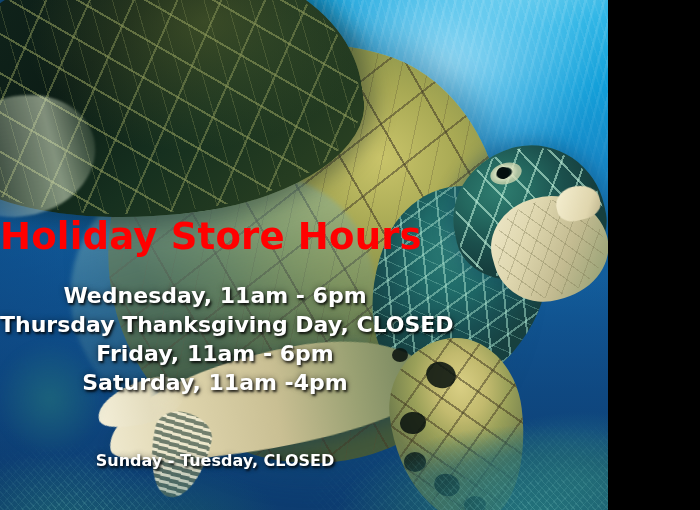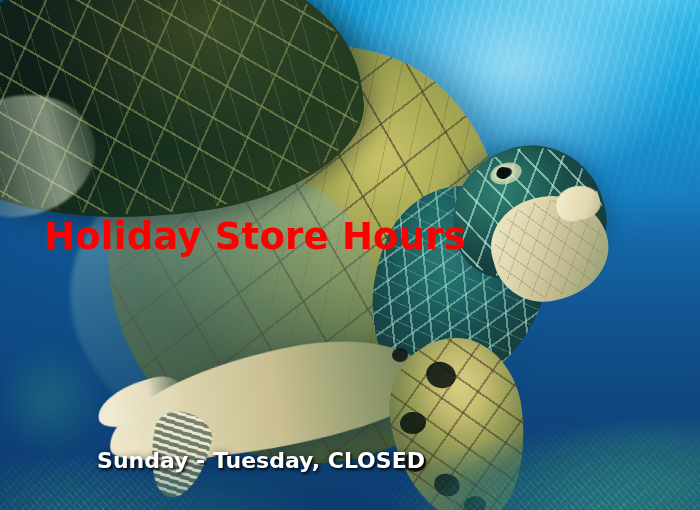--- a/index.html
+++ b/index.html
@@ -3,21 +3,21 @@
 <meta charset="utf-8">
 <title>Holiday Store Hours</title>
 <style>
   html, body {
     margin: 0;
     padding: 0;
     background: #000;
   }
   .poster {
     position: relative;
-    width: 700px;
+    width: 608px;
     height: 510px;
     overflow: hidden;
     font-family: "DejaVu Sans", "Liberation Sans", sans-serif;
     -webkit-font-smoothing: antialiased;
   }
 
   
   .photo { position: absolute; inset: 0; overflow: hidden; }
 
   
@@ -284,21 +284,21 @@
     font-weight: 700;
     line-height: 29px;
     text-shadow: 1.5px 1.5px 2.5px rgba(0,0,0,.80), 0 0 6px rgba(0,0,0,.45);
     white-space: nowrap;
   }
   .closed {
     position: absolute;
     left: 0; right: 178px;
     top: 446px;
     color: #ffffff;
-    font-size: 22px;
+    font-size: 16px;
     font-weight: 700;
     line-height: 29px;
     text-shadow: 1.5px 1.5px 2.5px rgba(0,0,0,.80), 0 0 6px rgba(0,0,0,.45);
     white-space: nowrap;
   }
   .line { display: block; }
 </style>
 </head>
 <body>
 
@@ -336,19 +336,25 @@
 
     <div class="reef-left"></div>
     <div class="reef"></div>
     <div class="grade"></div>
   </div>
 
   <div class="overlay">
 
     <div class="title">Holiday Store Hours</div>
 
+    <div class="hours">
+      <span class="line">Wednesday, 11am - 6pm</span>
+      <span class="line">Thursday Thanksgiving Day, CLOSED</span>
+      <span class="line">Friday, 11am - 6pm</span>
+      <span class="line">Saturday, 11am -4pm</span>
+    </div>
 
     <div class="closed">
       <span class="line">Sunday - Tuesday, CLOSED</span>
     </div>
 
   </div>
 </div>
 
 </body></html>

